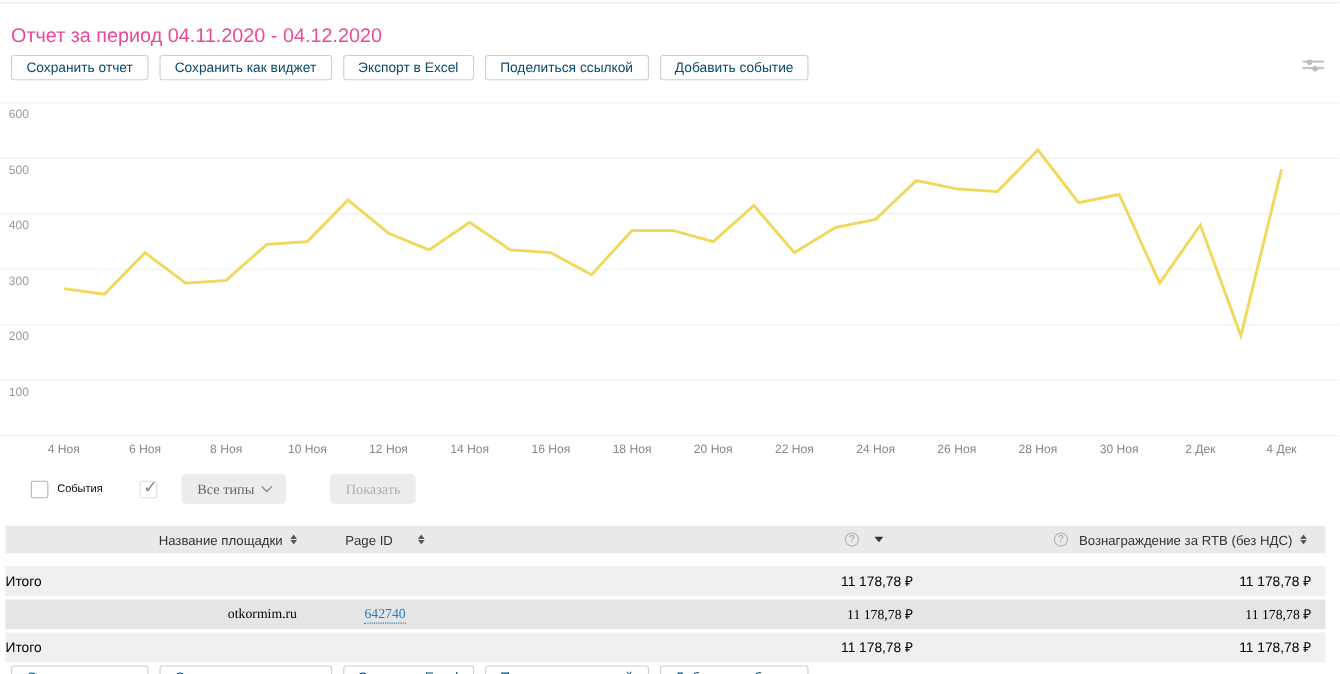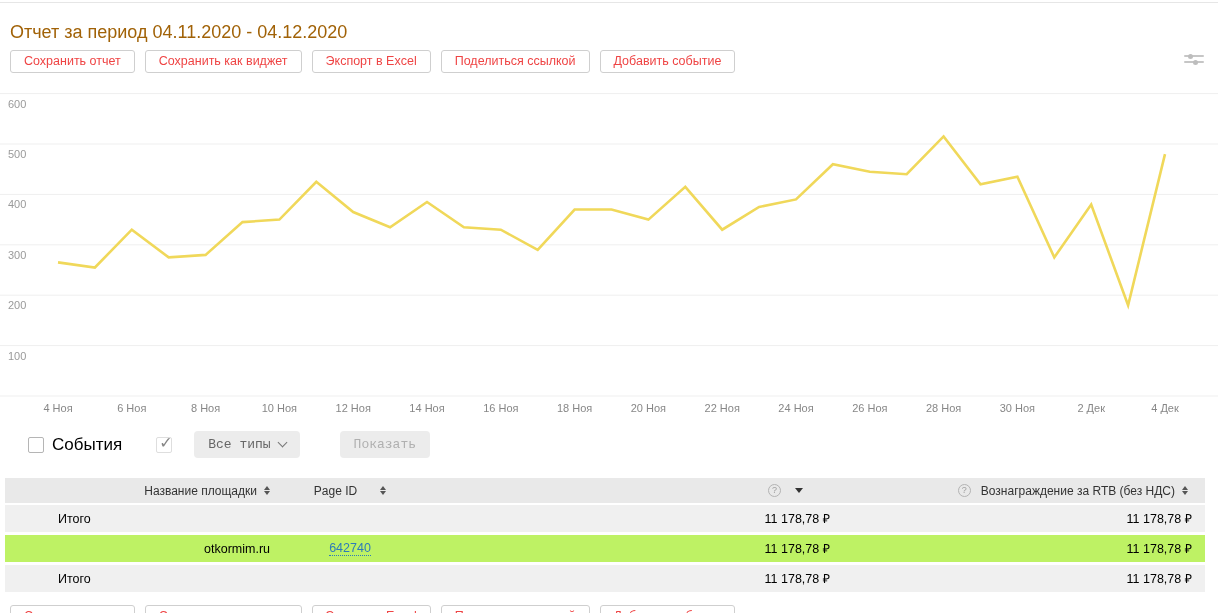--- a/index.html
+++ b/index.html
@@ -4,69 +4,69 @@
 <style>
   * { margin:0; padding:0; box-sizing:border-box; }
   html,body { width:1218px; height:613px; }
   body {
     font-family:"Liberation Sans", sans-serif;
     background:#fff; color:#000;
     position:relative; overflow:hidden;
   }
   .top-hairline { position:absolute; top:2px; left:0; width:1218px; height:1px; background:#e6e6e6; }
 
-  .page-title { position:absolute; left:10px; top:22px; font-size:18px; font-weight:400; color:#a16207; }
+  .page-title { position:absolute; left:10px; top:22px; font-size:18px; font-weight:400; color:#ec4899; }
 
   .toolbar { position:absolute; left:10px; display:flex; gap:10px; }
   .toolbar.top { top:50px; }
   .toolbar.bottom { top:605px; }
   .btn {
     height:23px; padding:0 13px; background:#fff;
     border:1px solid #cfcfcf; border-radius:3px;
     font-family:"Liberation Sans", sans-serif;
-    font-size:12.5px; color:#ef4444; line-height:21px; white-space:nowrap; cursor:pointer;
+    font-size:12.5px; color:#0c4a6e; line-height:21px; white-space:nowrap; cursor:pointer;
   }
 
   .filter-icon { position:absolute; right:14px; top:52px; width:20px; height:14px; cursor:pointer; }
   .filter-icon .bar { position:absolute; left:0; width:20px; height:2px; background:#c6c6c6; border-radius:1px; }
   .filter-icon .bar.b1 { top:3px; }
   .filter-icon .bar.b2 { top:9px; }
   .filter-icon .dot { position:absolute; width:5px; height:5px; background:#bdbdbd; border-radius:50%; top:-1.5px; }
   .filter-icon .b1 .dot { left:4px; }
   .filter-icon .b2 .dot { left:9px; }
 
   .chart-wrap { position:absolute; left:0; top:80px; width:1218px; height:340px; }
   svg text { font-family:"Liberation Sans", sans-serif; }
 
   .controls { position:absolute; left:28px; top:431px; height:27px; display:flex; align-items:center; }
   .cbx { width:16px; height:16px; border:1px solid #b5b5b5; border-radius:2px; background:#fff; cursor:pointer; }
   .cbx.checked { border-color:#dedede; position:relative; }
   .cbx.checked .mark { position:absolute; left:2px; top:-5px; font-size:16px; color:#868686; }
-  .ctl-label { font-size:17px; margin-left:8px; }
+  .ctl-label { font-size:10px; margin-left:8px; }
   .ctl-label.dark { color:#000; }
   .ctl-label.muted { color:#9b9b9b; }
   .gap-lg { width:34px; }
   .gray-btn {
     height:27px; border:none; border-radius:4px; background:#ececec;
-    font-family:Liberation Mono, monospace; font-size:13px; padding:13px 14px;
+    font-family:Liberation Serif, serif; font-size:13px; padding:13px 14px;
     display:flex; align-items:center; gap:8px; cursor:pointer;
   }
   .gray-btn.types { color:#666; margin-left:22px; }
   .gray-btn.show  { color:#b0b0b0; margin-left:40px; }
   .chev { width:7px; height:7px; border-right:1.5px solid #777; border-bottom:1.5px solid #777;
           transform:rotate(45deg); margin-top:-4px; }
 
   .report-table { position:absolute; left:5px; top:478px; width:1200px; }
   .t-row { display:flex; align-items:center; }
-  .t-head { height:25px; background:#e9e9e9; margin-bottom:2px; font-size:12px; color:#333; }
+  .t-head { height:25px; background:#e9e9e9; margin-bottom:12px; font-size:12px; color:#333; }
   .t-body-row { height:27px; margin-bottom:3px; font-size:12.5px; color:#000; cursor:pointer; }
   .t-body-row.total { background:#f0f0f0; }
-  .t-body-row.hl { background:#bef264; }
+  .t-body-row.hl { background:#e5e5e5;font-family:Liberation Serif, serif; }
   .col-site { width:265px; display:flex; justify-content:flex-end; align-items:center; gap:4px; }
-  .col-site.lead { justify-content:flex-start; padding-left:53px; }
+  .col-site.lead { justify-content:flex-start; }
   .col-pageid { width:160px; display:flex; justify-content:center; align-items:center; gap:20px; }
   .col-ad { width:405px; display:flex; justify-content:flex-end; align-items:center; gap:4px; padding-right:5px; }
   .col-ad.head { padding-right:32px; }
   .col-rtb { flex:1; display:flex; justify-content:flex-end; align-items:center; gap:4px; padding-right:13px; }
   .col-rtb.head { padding-right:17px; }
 
   .sort-both { display:inline-flex; flex-direction:column; gap:1px; margin-left:3px; cursor:pointer; }
   .sort-both .up { width:0; height:0; border-left:3.5px solid transparent; border-right:3.5px solid transparent; border-bottom:4px solid #555; }
   .sort-both .dn { width:0; height:0; border-left:3.5px solid transparent; border-right:3.5px solid transparent; border-top:4px solid #555; }
   .sort-desc { width:0; height:0; border-left:4px solid transparent; border-right:4px solid transparent; border-top:5px solid #333; margin-left:4px; cursor:pointer; }

